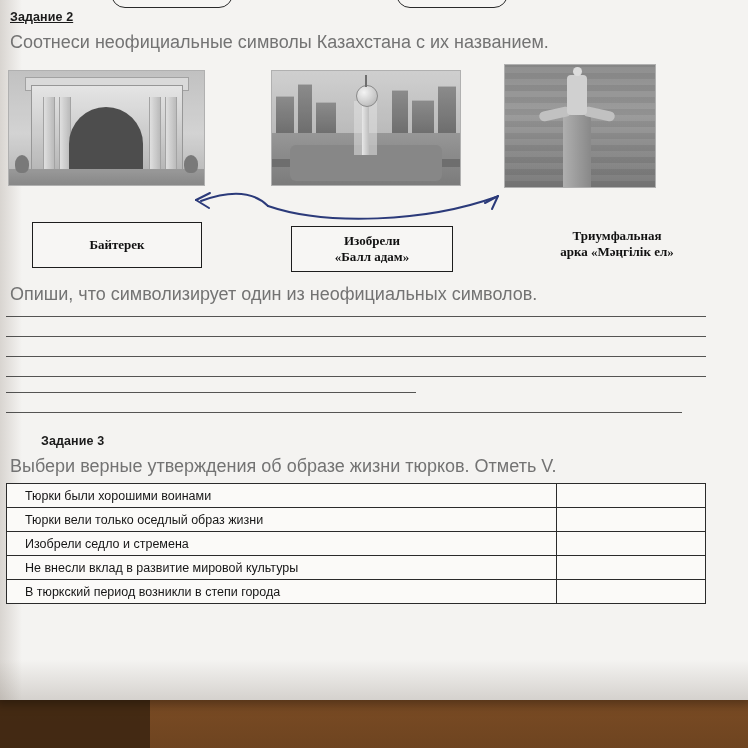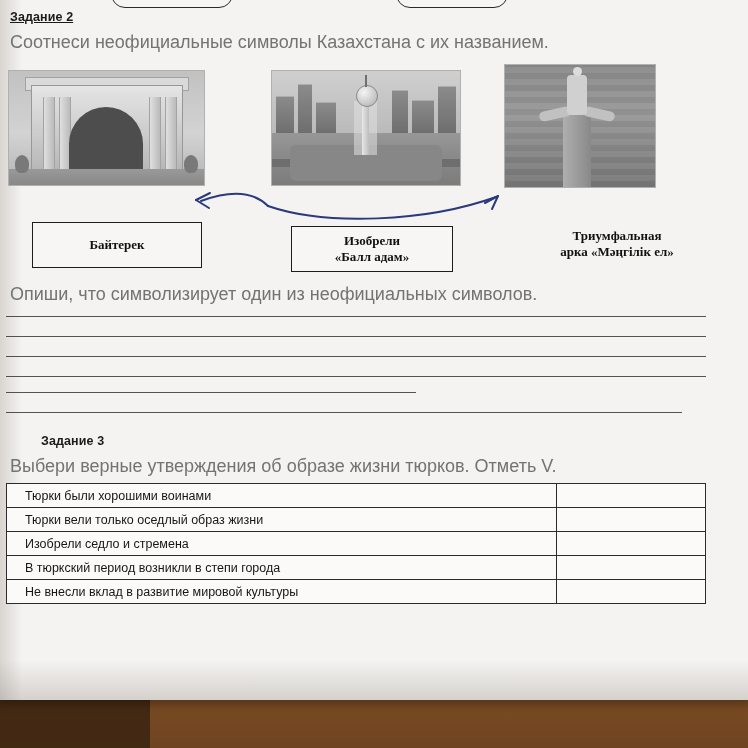--- a/index.html
+++ b/index.html
@@ -343,25 +343,25 @@
         </tr>
         <tr>
           <td>Тюрки вели только оседлый образ жизни</td>
           <td class="check-col"></td>
         </tr>
         <tr>
           <td>Изобрели седло и стремена</td>
           <td class="check-col"></td>
         </tr>
         <tr>
+          <td>Не внесли вклад в развитие мировой культуры</td>
+          <td class="check-col"></td>
+        </tr>
+        <tr>
           <td>В тюркский период возникли в степи города</td>
-          <td class="check-col"></td>
-        </tr>
-        <tr>
-          <td>Не внесли вклад в развитие мировой культуры</td>
           <td class="check-col"></td>
         </tr>
       </tbody>
     </table>
 
 
   </div>
 </div>
 
 </body></html>

